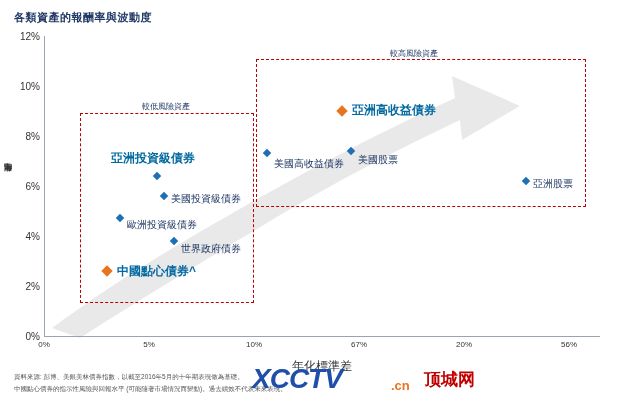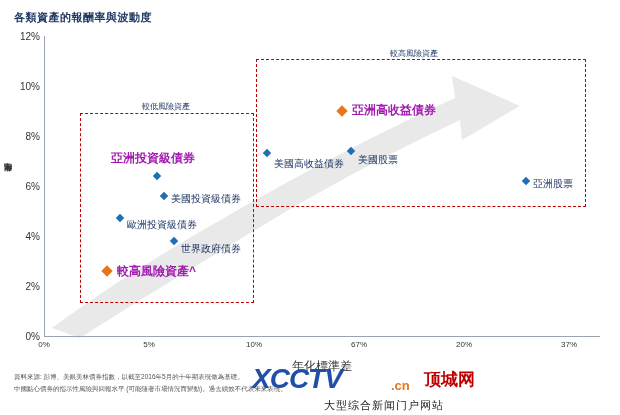--- a/index.html
+++ b/index.html
@@ -29,21 +29,21 @@
   .dbox{position:absolute;border:1px dashed #c00000;}
 
   .boxlabel{position:absolute;font-size:8px;color:#1f3864;white-space:nowrap;}
 
   
   .pt{position:absolute;width:0;height:0;}
   .pt .dot{position:absolute;left:-3px;top:-3px;width:6px;height:6px;}
   .dot.diamond-blue{background:#1f6fb5;transform:rotate(45deg);}
   .dot.diamond-orange{background:#e8741e;transform:rotate(45deg);width:8px;height:8px;left:-4px;top:-4px;}
   .plabel{position:absolute;font-size:10px;color:#1f3864;white-space:nowrap;}
-  .plabel.big{font-size:12px;color:#a21caf;font-weight:bold;}
+  .plabel.big{font-size:12px;color:#0369a1;font-weight:bold;}
 
   
   .foot{position:absolute;left:14px;font-size:6.5px;color:#555;line-height:1.55;}
 
   
   .wm{position:absolute;right:0;bottom:0;width:300px;height:70px;}
   .wm-text{position:absolute;left:0;bottom:20px;font-size:28px;font-weight:bold;font-style:italic;color:#1f4fa8;letter-spacing:-1px;}
   .wm-cn{position:absolute;left:172px;bottom:24px;font-size:17px;font-weight:bold;color:#c00000;text-align:right;}
   .wm-dotcn{position:absolute;left:139px;bottom:22px;font-size:13px;font-weight:bold;color:#e8741e;}
   .wm-sub{position:absolute;left:72px;bottom:2px;font-size:11px;color:#1f1f1f;letter-spacing:1px;}
@@ -90,21 +90,21 @@
       </div>
     <div class="ytick-wrap" style="top:8px;">
         <span class="ytick">12%</span>
       </div>
 
     <div class="xtick" style="left:44px;">0%</div>
     <div class="xtick" style="left:149px;">5%</div>
     <div class="xtick" style="left:254px;">10%</div>
     <div class="xtick" style="left:359px;">67%</div>
     <div class="xtick" style="left:464px;">20%</div>
-    <div class="xtick" style="left:569px;">37%</div>
+    <div class="xtick" style="left:569px;">56%</div>
 
     <div class="ylabel">年化報酬率</div>
     <div class="xlabel">年化標準差</div>
 
     <div class="pt" style="left:342px;top:83px;">
       <span class="dot diamond-orange"></span>
       <span class="plabel big" style="left:10px;top:-9px;">亞洲高收益債券</span>
     </div>
 
     <div class="pt" style="left:267px;top:125px;">
@@ -137,28 +137,27 @@
       <span class="plabel" style="left:7px;top:0px;">歐洲投資級債券</span>
     </div>
 
     <div class="pt" style="left:174px;top:213px;">
       <span class="dot diamond-blue"></span>
       <span class="plabel" style="left:7px;top:1px;">世界政府債券</span>
     </div>
 
     <div class="pt" style="left:107px;top:243px;">
       <span class="dot diamond-orange"></span>
-      <span class="plabel big" style="left:10px;top:-8px;">較高風險資產^</span>
+      <span class="plabel big" style="left:10px;top:-8px;">中國點心債券^</span>
     </div>
 
   </div>
 
   <div class="foot" style="top:372px;">資料來源: 彭博、美銀美林債券指數，以截至2016年5月的十年期表現做為基礎。</div>
   <div class="foot" style="top:384px;">中國點心債券的指示性風險與回報水平 (可能隨著市場情況而變動)。過去績效不代表未來表現。</div>
 
   <div class="wm">
     <div class="wm-text">XCCTV</div>
     <div class="wm-dotcn">.cn</div>
     <div class="wm-cn">顶城网</div>
-    <div class="wm-sub">大型综合新闻门户网站</div>
   </div>
 
 </div>
 
 </body></html>

